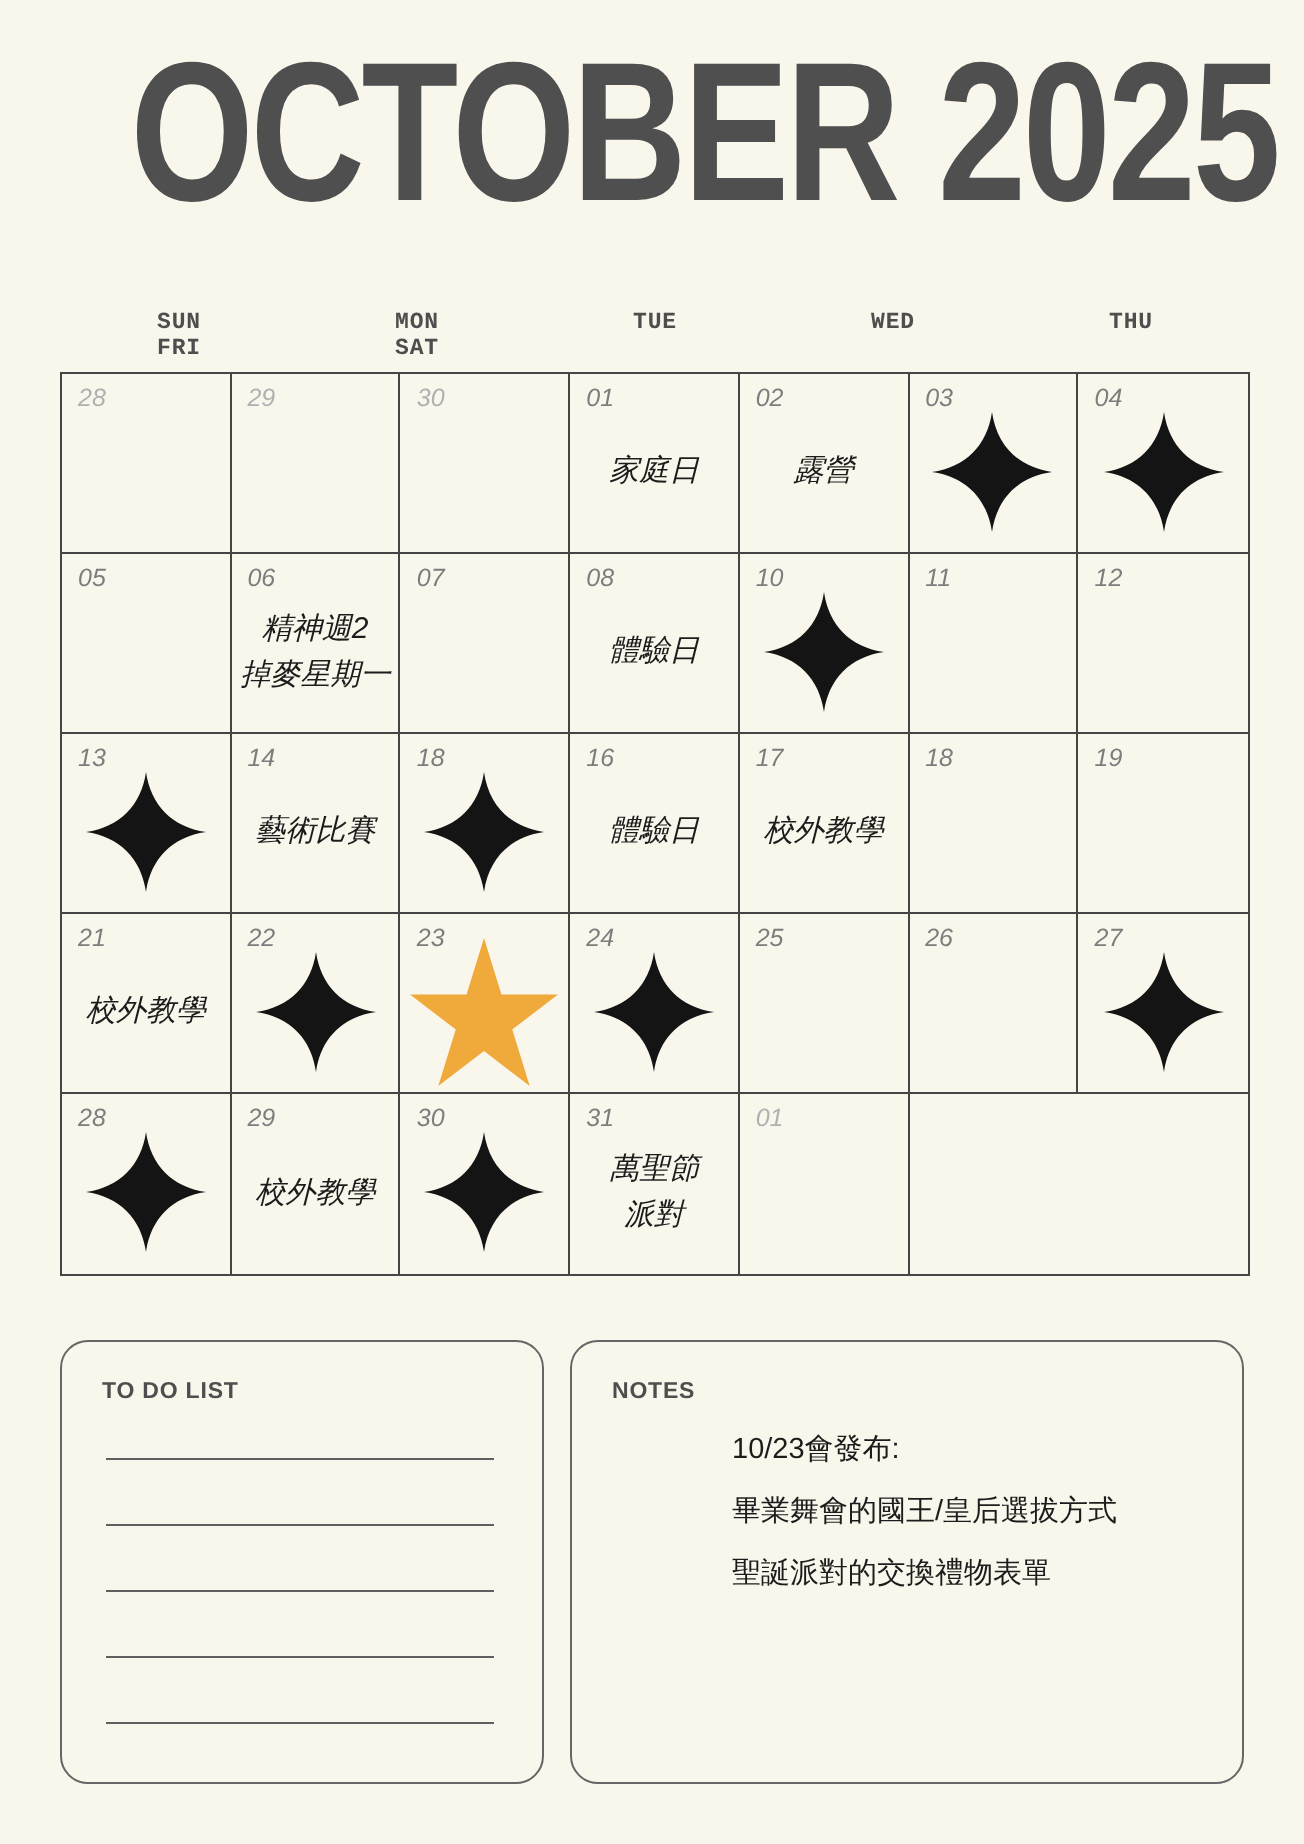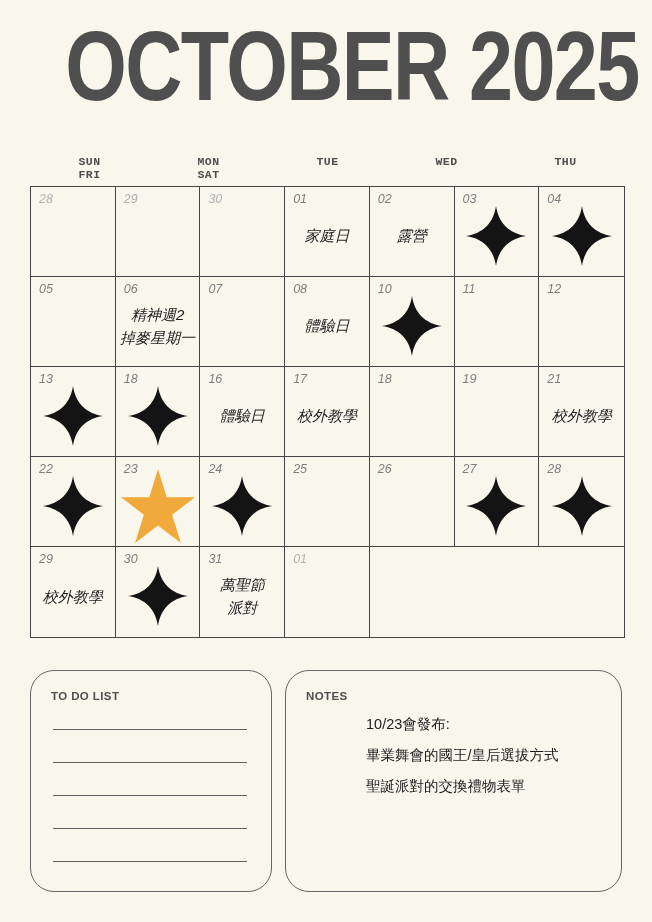--- a/index.html
+++ b/index.html
@@ -106,21 +106,21 @@
     width:78px; height:74px;
     margin-top:8px;
     fill:var(--gold-star);
   }
   
   .box{
     position:absolute;
     top:670px;
     height:222px;
     border:1.3px solid var(--box-border);
-    border-radius:24px;
+    border-radius:14px;
     box-sizing:border-box;
     background:var(--background);
   }
   .box.todo{left:30px; width:242px;}
   .box.notes{left:285px; width:337px;}
   .box-title{
     position:absolute;
     top:19px; left:20px;
     font-size:11.5px;
     font-weight:700;
@@ -222,20 +222,24 @@
       <div class="cell">
         <span class="date">12</span>
       </div>
       <div class="cell">
         <span class="date">13</span>
         <svg class="sparkle" viewBox="0 0 100 100">
           <path d="M50 0 C54 28 72 46 100 50 C72 54 54 72 50 100 C46 72 28 54 0 50 C28 46 46 28 50 0 Z"></path>
         </svg>
       </div>
       <div class="cell">
+        <span class="date">14</span>
+        <div class="event">藝術比賽</div>
+      </div>
+      <div class="cell">
         <span class="date">18</span>
         <svg class="sparkle" viewBox="0 0 100 100">
           <path d="M50 0 C54 28 72 46 100 50 C72 54 54 72 50 100 C46 72 28 54 0 50 C28 46 46 28 50 0 Z"></path>
         </svg>
       </div>
       <div class="cell">
         <span class="date">16</span>
         <div class="event">體驗日</div>
       </div>
       <div class="cell">

